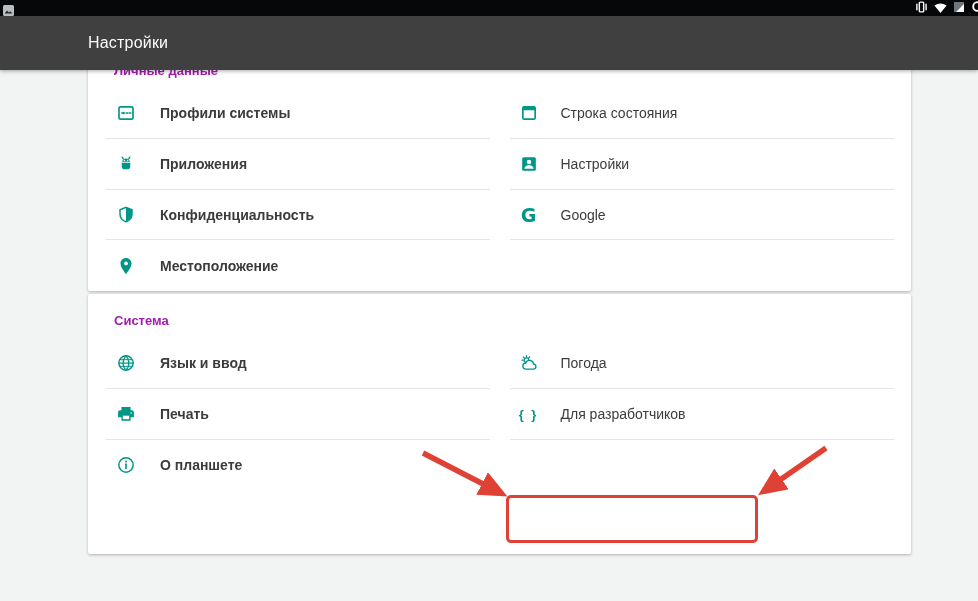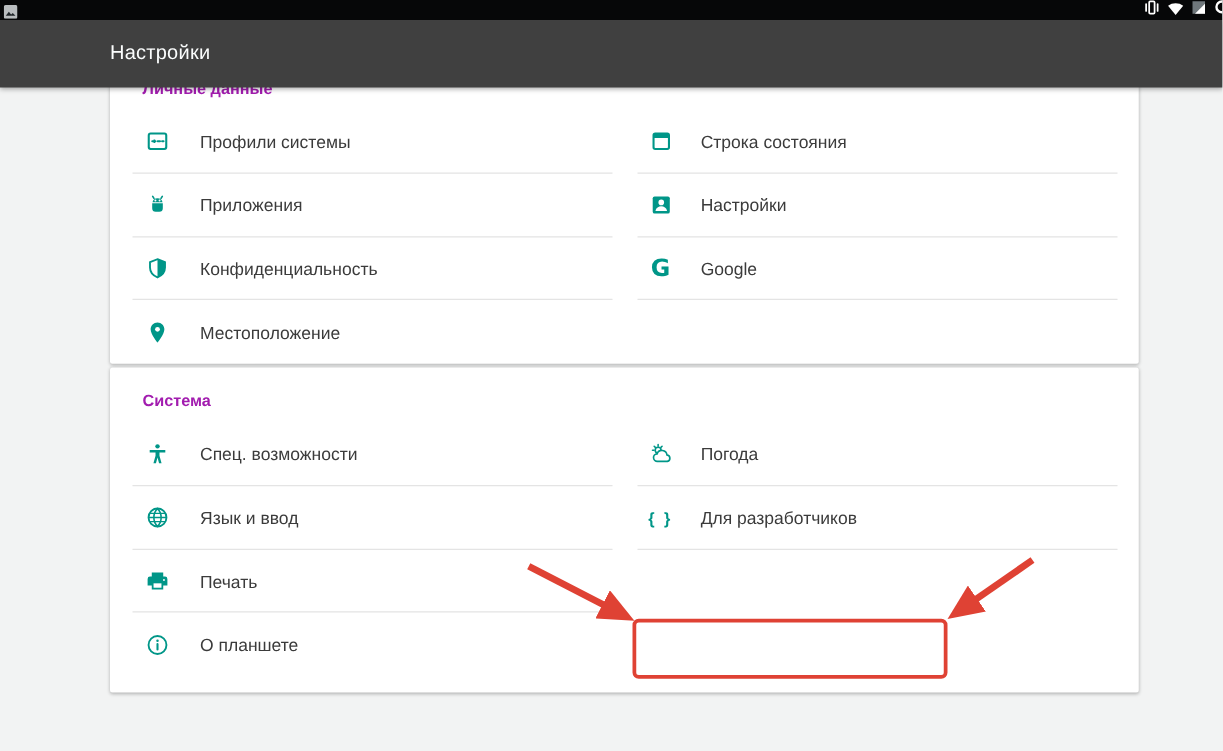--- a/index.html
+++ b/index.html
@@ -26,21 +26,21 @@
     box-shadow:0 1px 3px rgba(0,0,0,.28);z-index:5;overflow:hidden;box-sizing:border-box;
   }
   .card1{top:58px;height:233px;}
   .card2{top:294px;height:260px;}
   .sec-label{color:#a21caf;font-weight:700;font-size:13px;padding-left:26px;box-sizing:border-box;}
   .card1 .sec-label{height:30px;padding-top:5px;}
   .card2 .sec-label{height:44px;padding-top:19px;}
   .cols{display:flex;}
   .col{width:411.5px;flex:0 0 411.5px;}
   .row{height:50.8px;display:flex;align-items:center;position:relative;cursor:pointer;box-sizing:border-box;}
-  .col-left .row{padding-left:28px;}
+  .col-left .row{padding-left:28px;font-weight:bold;}
   .col-right .row{padding-left:19px;}
   .row .icn{width:20px;height:20px;display:flex;align-items:center;justify-content:center;flex:0 0 20px;}
   .row .lbl{font-size:14px;color:#3b3b3b;white-space:nowrap;}
   .col-left .lbl{margin-left:24px;}
   .col-right .lbl{margin-left:22px;}
   .row:not(.nd)::after{content:"";position:absolute;bottom:0;height:1px;background:#e4e4e4;}
   .col-left .row:not(.nd)::after{left:18px;right:10px;}
   .col-right .row:not(.nd)::after{left:10px;right:17px;}
   .gicon{font-size:19px;line-height:20px;font-weight:700;color:#009688;font-family:"DejaVu Sans",sans-serif;}
   .braces{font-size:13px;font-weight:700;color:#009688;letter-spacing:2px;white-space:nowrap;}
@@ -176,29 +176,20 @@
     </div>
   </div>
 </div>
 
 <div class="card card2">
   <div class="sec-label">Система</div>
   <div class="cols">
     <div class="col col-left">
 
 
-      <div class="row">
-        <span class="icn">
-          <svg width="20" height="20" viewBox="0 0 24 24">
-              <circle cx="12" cy="4.9" r="2.1" fill="#009688"></circle>
-              <path d="M4.5 8.5h15v2.3h-5.6v3.1l2 7.3h-2.4L12 15.6l-1.5 5.6H8.1l2-7.3v-3.1H4.5z" fill="#009688"></path>
-            </svg>
-        </span>
-        <span class="lbl">Спец. возможности</span>
-      </div>
 
       <div class="row">
         <span class="icn">
           <svg width="20" height="20" viewBox="0 0 24 24">
               <circle cx="12" cy="12" r="8.6" fill="none" stroke="#009688" stroke-width="1.8"></circle>
               <path d="M3.5 12h17M12 3.5c2.3 2.3 3.5 5.3 3.5 8.5s-1.2 6.2-3.5 8.5c-2.3-2.3-3.5-5.3-3.5-8.5s1.2-6.2 3.5-8.5z" fill="none" stroke="#009688" stroke-width="1.5"></path>
               <path d="M4.8 8h14.4M4.8 16h14.4" stroke="#009688" stroke-width="1.2"></path>
             </svg>
         </span>
         <span class="lbl">Язык и ввод</span>

